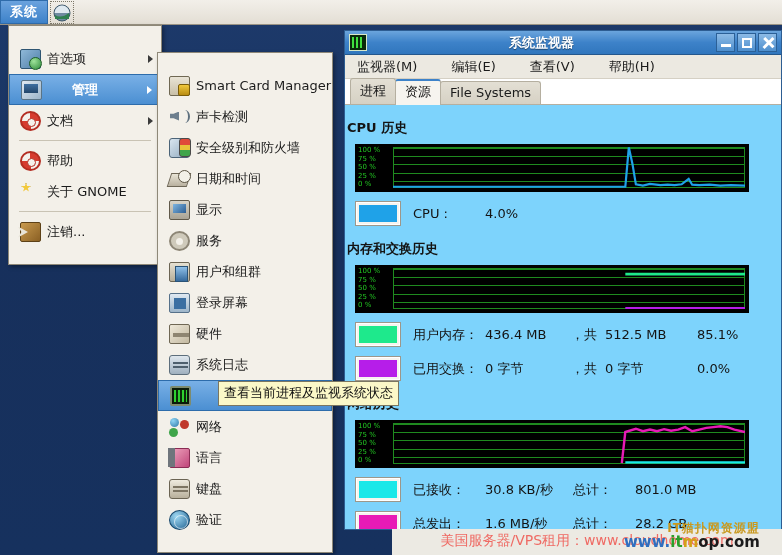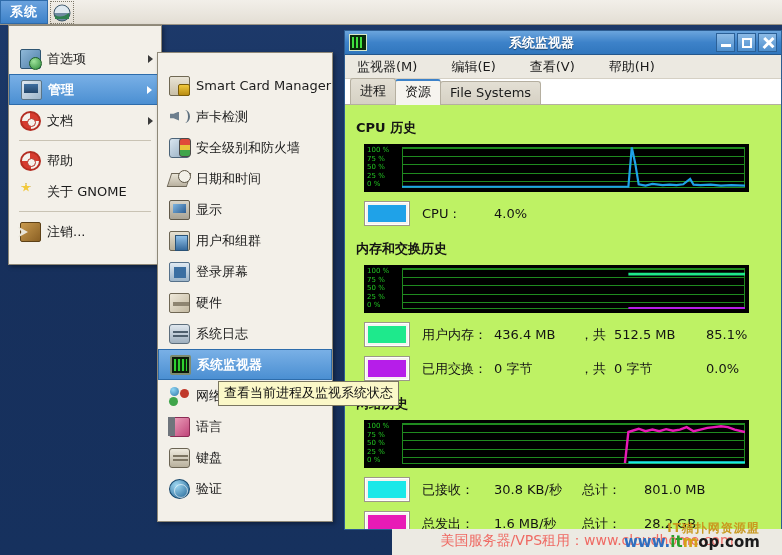--- a/index.html
+++ b/index.html
@@ -58,20 +58,21 @@
     padding: 0 6px 0 8px;
     color: #1b1b1b;
     font-size: 13px;
     white-space: nowrap;
   }
   .mi.sel {
     background: linear-gradient(180deg, #79b0e6 0%, #4b8fd2 100%);
     border: 1px solid #2d6cab;
     color: #ffffff;
     font-weight: bold;
+    gap: 24px;
   }
   .mi .ico { width: 26px; flex: 0 0 26px; height: 24px; position: relative; }
   .mi .lbl { margin-left: 4px; }
   .mi .arrow {
     position: absolute; right: 8px; top: 50%; transform: translateY(-50%);
     width: 0; height: 0;
     border-left: 5px solid #3a3a3a;
     border-top: 4px solid transparent;
     border-bottom: 4px solid transparent;
   }
@@ -223,21 +224,21 @@
     background: linear-gradient(180deg,#e3dfd4,#d6d1c4);
     color: #1b1b1b; margin-right: -1px;
     border-radius: 3px 3px 0 0;
   }
   .tab.active {
     background: #f6f4ef; color: #111;
     border-top: 2px solid #3d82c9;
     position: relative; top: 1px; padding-top: 2px;
   }
 
-  #content { flex: 1; background: #bef264; padding: 10px 12px 0 9px; overflow: hidden; }
+  #content { flex: 1; background: #7dd3fc; padding: 10px 12px 0 0; overflow: hidden; }
   .sec-title { font-weight: bold; font-size: 13px; color: #141414; margin: 4px 0 7px 2px; }
 
   .graph {
     height: 48px; background: #000000;
     margin: 0 20px 0 10px;
     position: relative; overflow: hidden;
   }
   .axis {
     position: absolute; left: 3px; top: 2px; width: 34px; height: 44px;
     color: #22c522; font-size: 7px; line-height: 8.6px;
@@ -381,20 +382,26 @@
       <span class="ico">
           <i class="ic clock"></i>
         </span>
       <span class="lbl">日期和时间</span>
     </div>
     <div class="mi">
       <span class="ico">
           <i class="ic display"></i>
         </span>
       <span class="lbl">显示</span>
+    </div>
+    <div class="mi">
+      <span class="ico">
+          <i class="ic svc"></i>
+        </span>
+      <span class="lbl">服务</span>
     </div>
     <div class="mi">
       <span class="ico">
           <i class="ic users"></i>
         </span>
       <span class="lbl">用户和组群</span>
     </div>
     <div class="mi">
       <span class="ico">
           <i class="ic login"></i>

